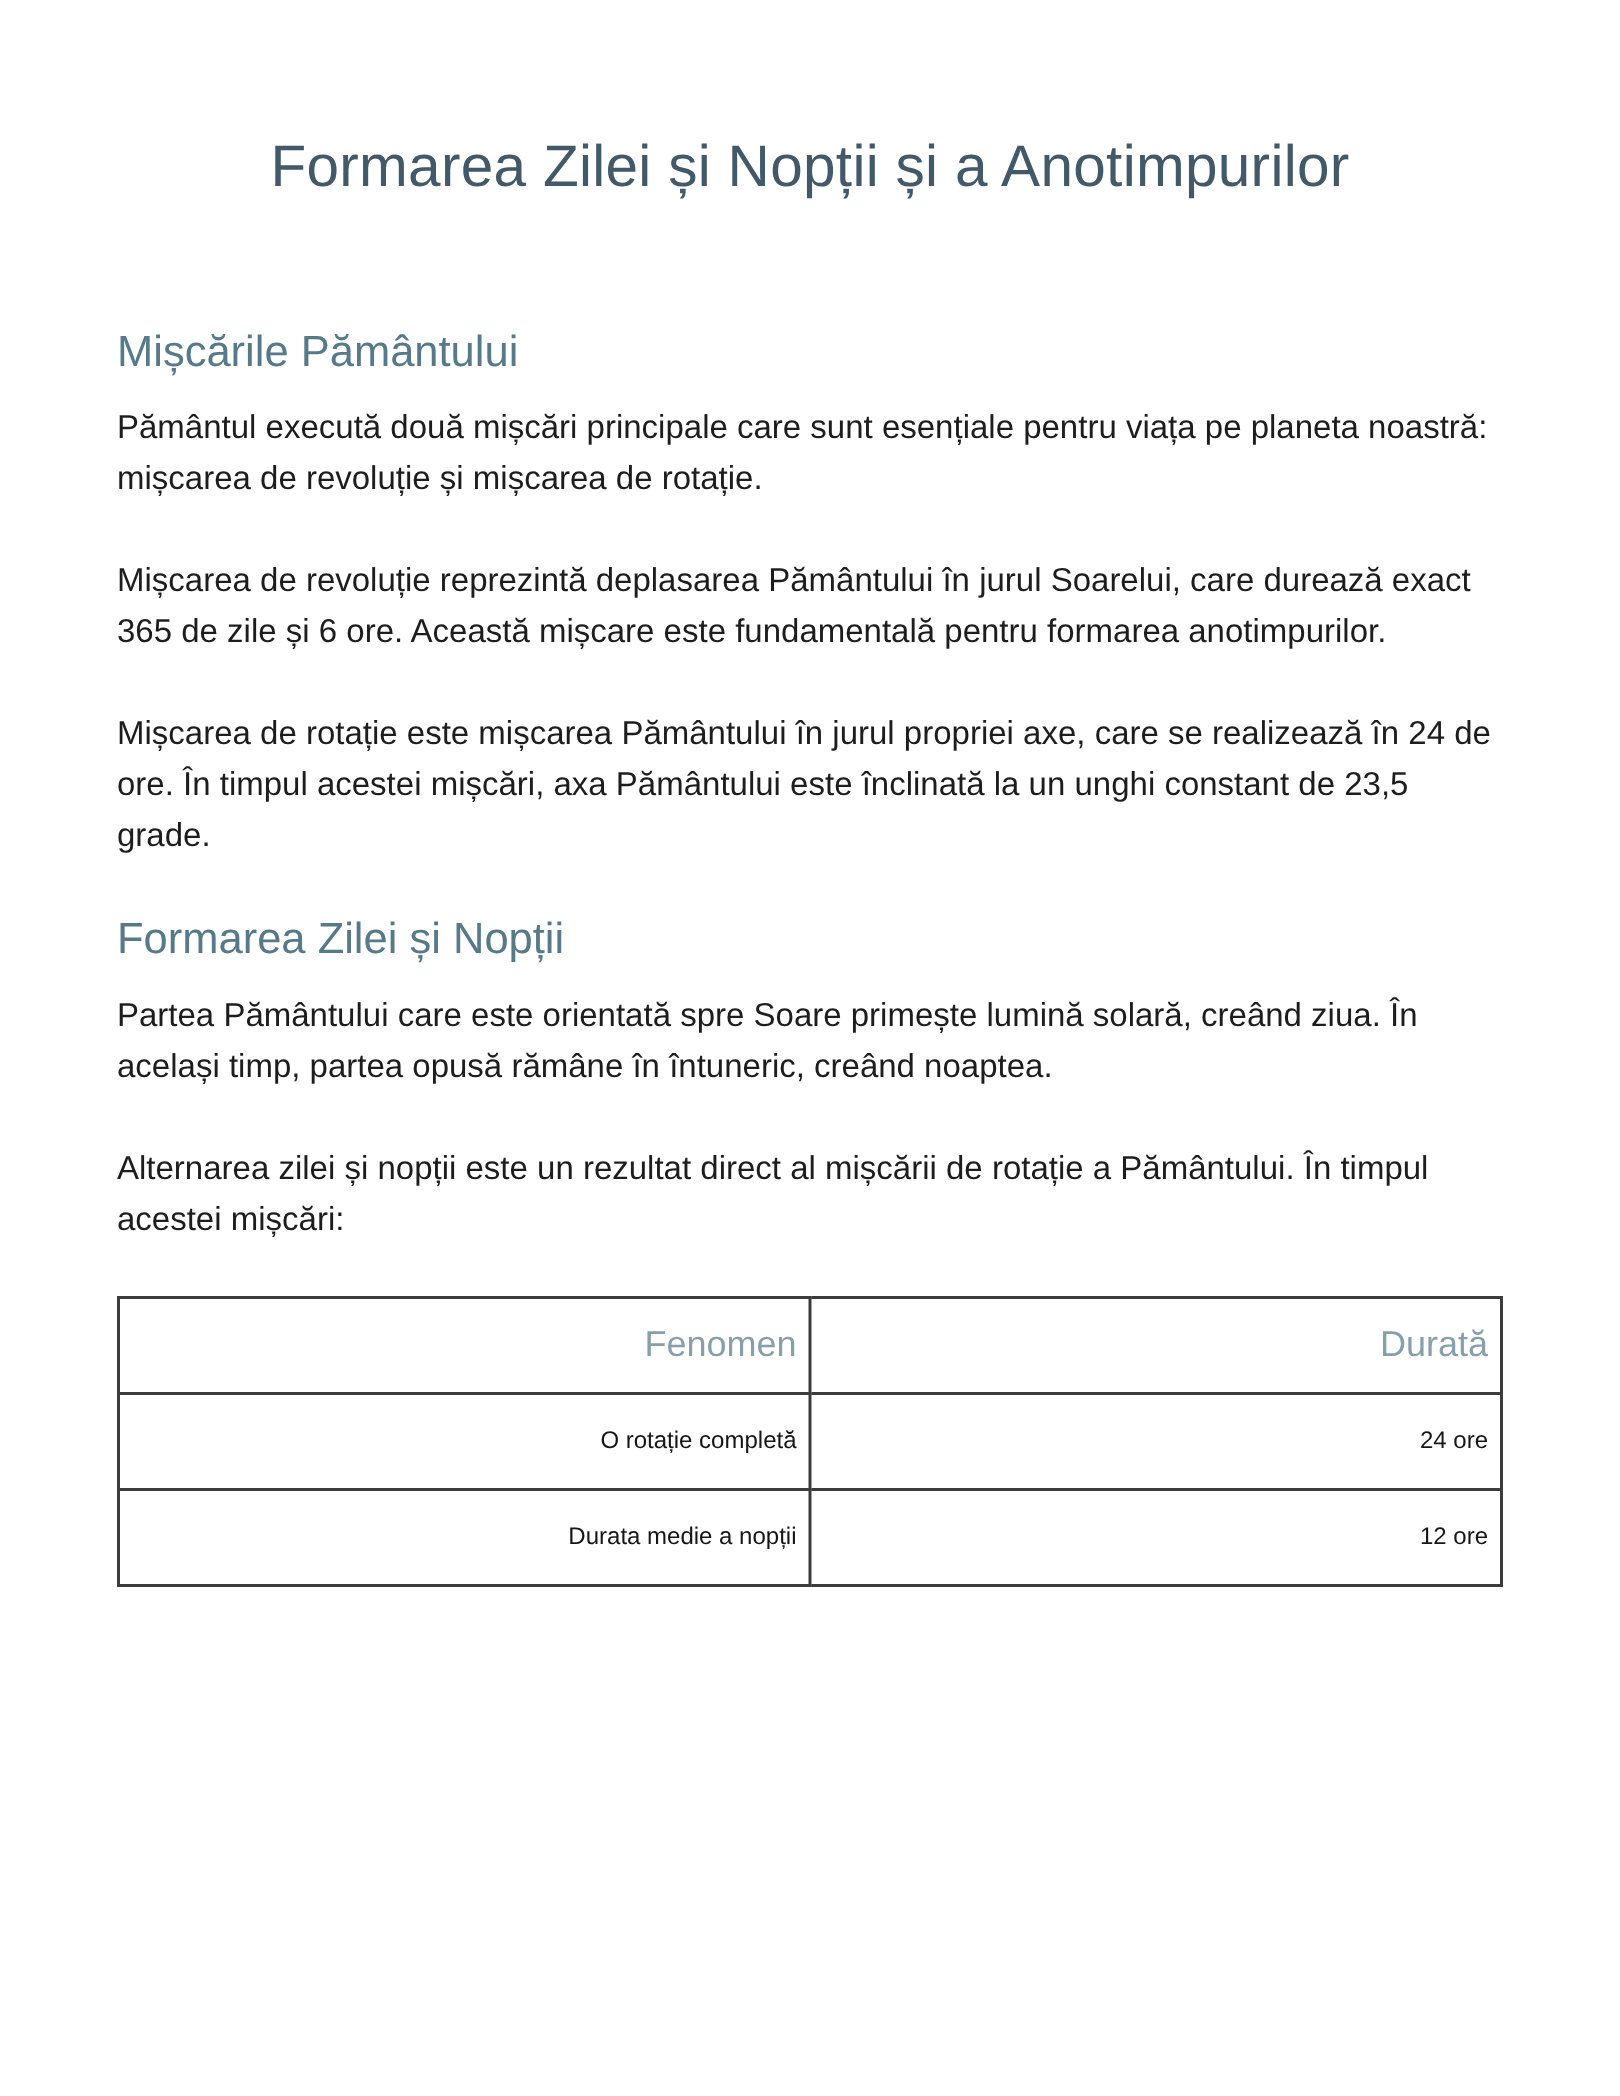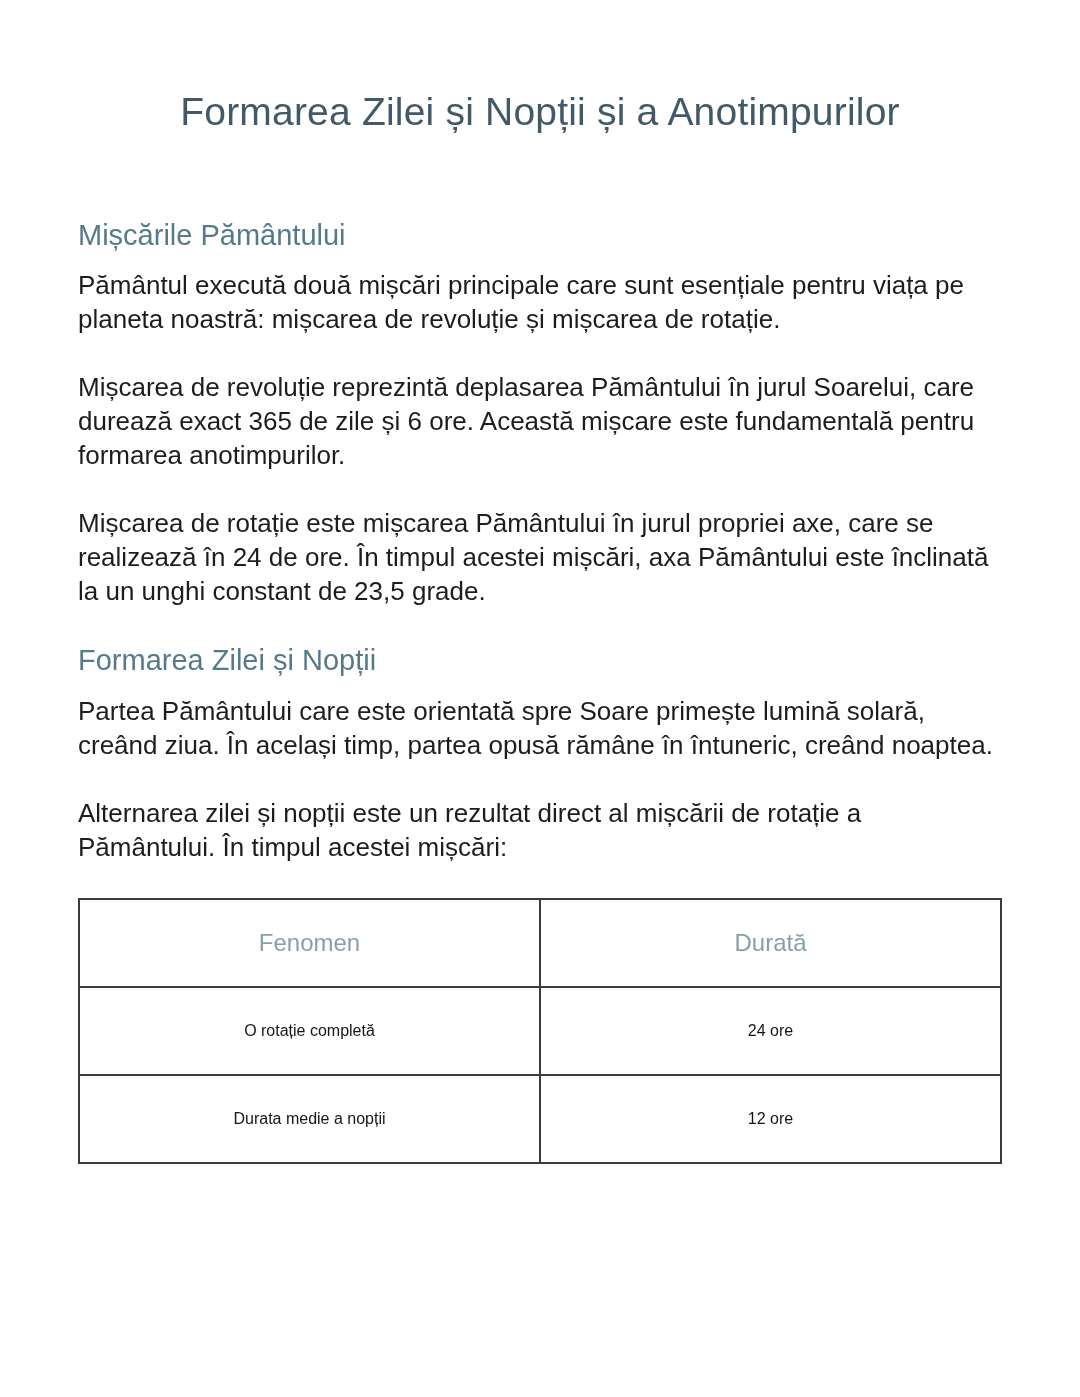--- a/index.html
+++ b/index.html
@@ -30,38 +30,38 @@
   }
   .section-heading {
     margin: 12px 0 14px 0;
     font-size: 29px;
     line-height: 1.3;
     font-weight: 400;
     color: var(--section-heading, #567a8a);
   }
   .para {
     margin: 4px 0 34px 0;
-    font-size: 26px;
+    font-size: 22px;
     line-height: 34px;
     font-weight: 400;
     color: var(--body-text, #1d1d1d);
   }
   .data-table {
     width: 100%;
     margin-top: 20px;
     border-collapse: collapse;
     table-layout: fixed;
   }
   .data-table th,
   .data-table td {
     border: 2px solid var(--table-border, #3c3c3c);
-    text-align: center;
+    text-align: right;
     vertical-align: middle;
     height: 54px;
-    padding: 16px 8px;
+    padding: 4px 8px;
   }
   .data-table th {
     font-weight: 400;
     font-size: 24px;
     color: var(--table-header-text, #879fab);
   }
   .data-table td {
     font-size: 16px;
     color: #161616;
   }

